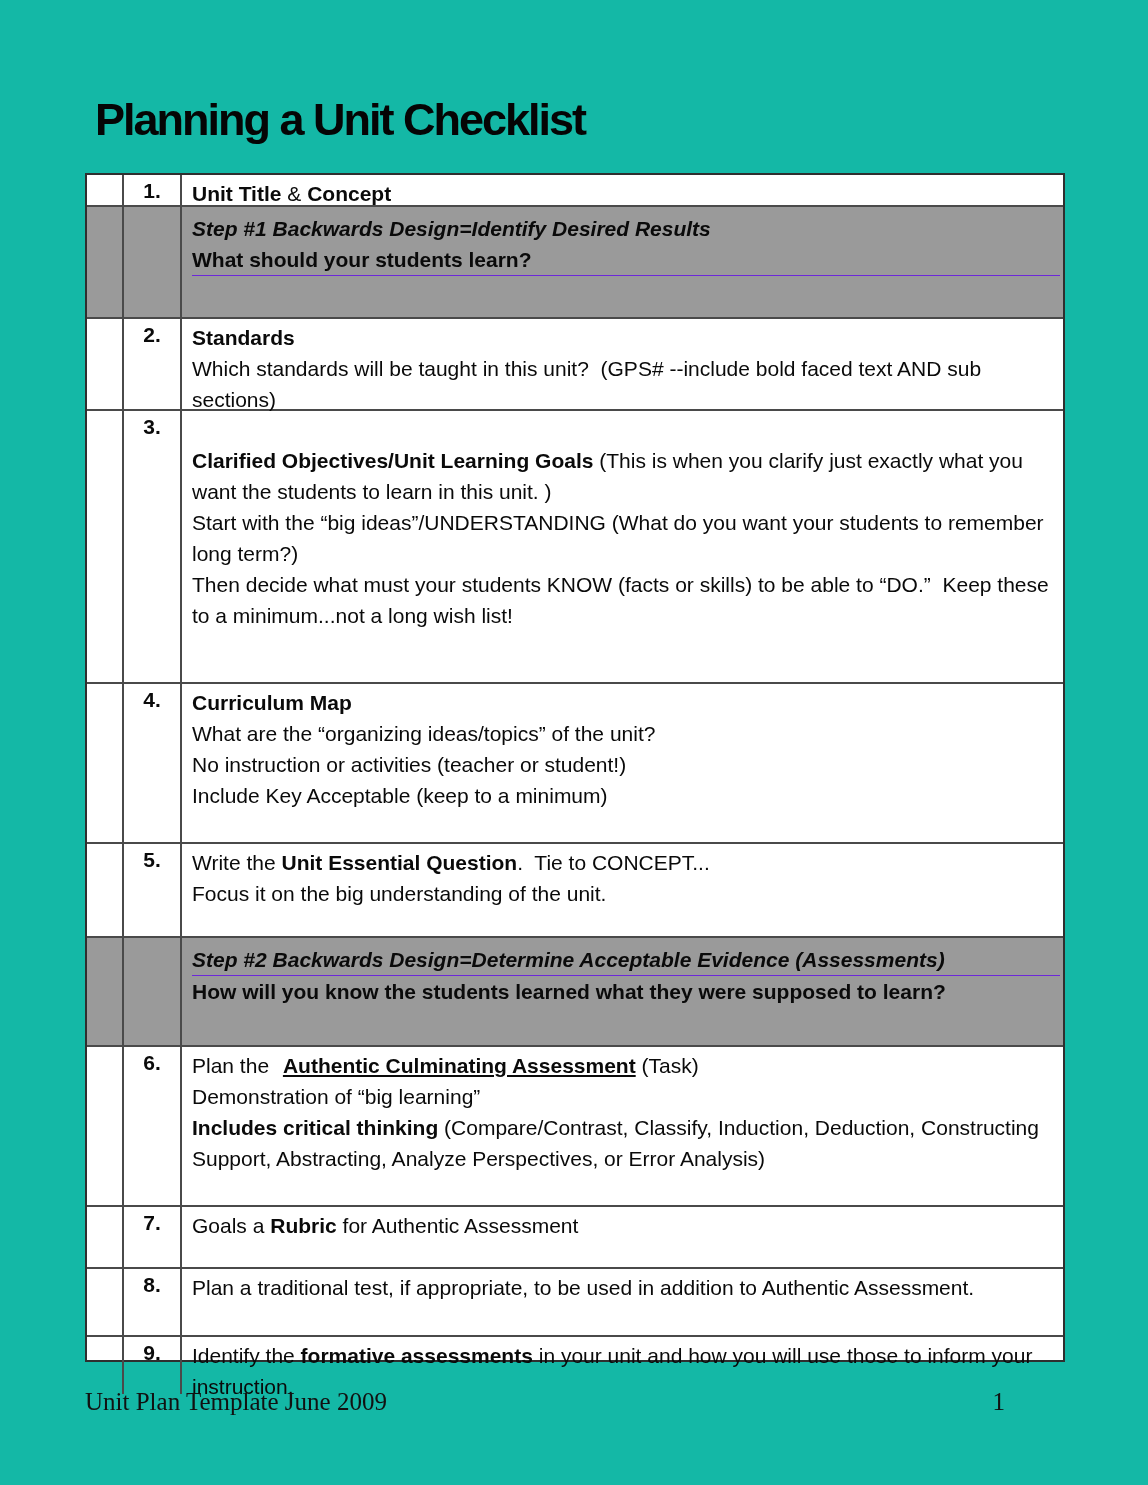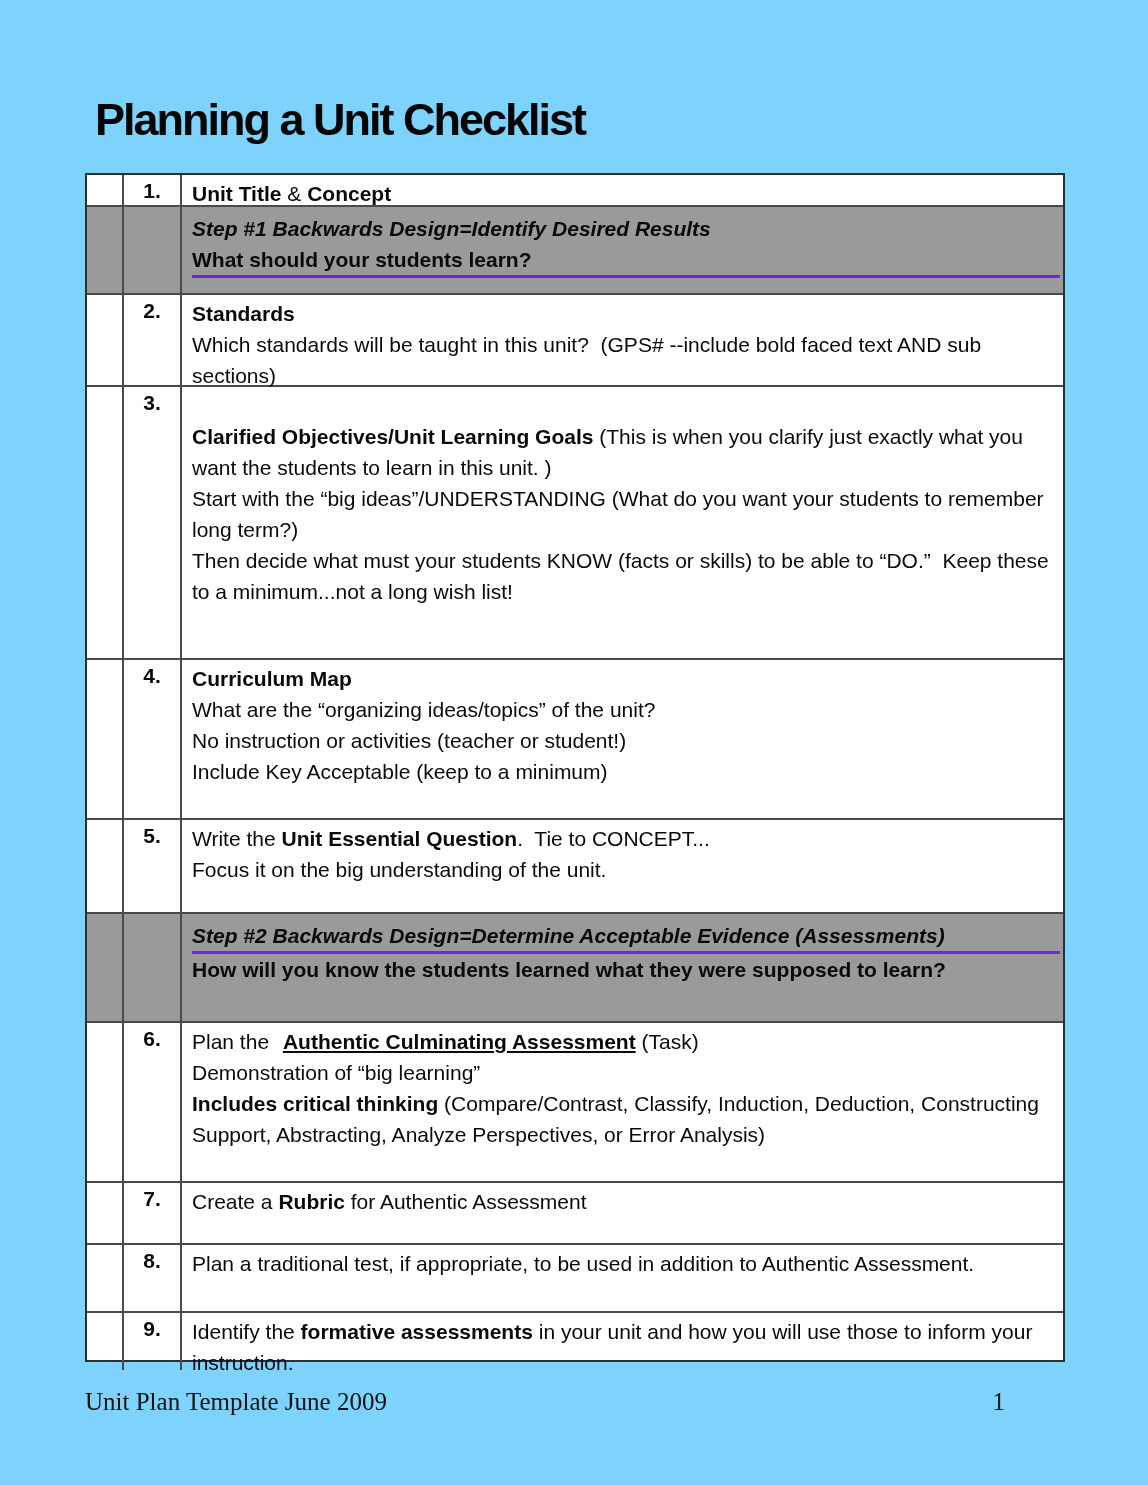--- a/index.html
+++ b/index.html
@@ -1,19 +1,19 @@
 <!DOCTYPE html>
 <html><head>
 <meta charset="utf-8">
 <style>
   html,body { margin:0; padding:0; }
   .page {
     position:relative;
     width:1148px; height:1485px;
-    background:#7dd3fc;
+    background:#14b8a6;
     font-family:"Liberation Sans", sans-serif;
     color:#0a0a0a;
     overflow:hidden;
   }
   .title {
     position:absolute; left:95px; top:94px; margin:0;
     font-size:45px; font-weight:bold; letter-spacing:-2px;
     color:#050505;
     font-family:"Liberation Sans", sans-serif;
   }
@@ -35,21 +35,21 @@
   .c2 {
     flex:none; width:58px; border-right:2px solid #4a4a4a; box-sizing:border-box;
     font-weight:bold; font-size:21px; text-align:center; padding-top:4px;
   }
   .c3 {
     flex:1; padding:3px 3px 0 10px;
     font-size:21px; line-height:31px;
   }
   .gray .c3 { padding-top:6px; }
   .para { white-space:pre-wrap; min-height:31px; }
-  .para.divider { border-bottom:3px solid #6d28d9; }
+  .para.divider { border-bottom:1px solid #6d28d9; }
   .b { font-weight:bold; }
   .i { font-style:italic; }
   .u { text-decoration:underline;margin-left:8px; }
   .footer {
     position:absolute; left:85px; top:1388px; width:920px;
     display:flex; justify-content:space-between;
     font-family:"Liberation Serif", serif;
     font-size:25px; color:#111111;gap:8px;
   }
 </style>
@@ -60,21 +60,21 @@
   <h1 class="title">Planning a Unit Checklist</h1>
 
   <div class="doc-table" id="doc-table">
       <div class="row" style="height: 32px;">
         <div class="c1"></div>
         <div class="c2">1.</div>
         <div class="c3">
           <div class="para"><span class="b">Unit Title</span><span class=""> &amp; </span><span class="b">Concept</span></div>
         </div>
       </div>
-      <div class="row gray" style="height: 88px; background: rgb(154, 154, 154);">
+      <div class="row gray" style="height: 112px; background: rgb(154, 154, 154);">
         <div class="c1"></div>
         <div class="c2"></div>
         <div class="c3">
           <div class="para"><span class="b i">Step #1 Backwards Design=Identify Desired Results</span></div>
           <div class="para divider"><span class="b">What should your students learn?</span></div>
         </div>
       </div>
       <div class="row" style="height: 92px;">
         <div class="c1"></div>
         <div class="c2">2.</div>
@@ -125,21 +125,21 @@
         <div class="c3">
           <div class="para"><span class="">Plan the </span><span class="b u">Authentic Culminating Assessment</span><span class=""> (Task)</span></div>
           <div class="para"><span class="">Demonstration of “big learning”</span></div>
           <div class="para"><span class="b">Includes critical thinking</span><span class=""> (Compare/Contrast, Classify, Induction, Deduction, Constructing Support, Abstracting, Analyze Perspectives, or Error Analysis)</span></div>
         </div>
       </div>
       <div class="row" style="height: 62px;">
         <div class="c1"></div>
         <div class="c2">7.</div>
         <div class="c3">
-          <div class="para"><span class="">Create a </span><span class="b">Rubric</span><span class=""> for Authentic Assessment</span></div>
+          <div class="para"><span class="">Goals a </span><span class="b">Rubric</span><span class=""> for Authentic Assessment</span></div>
         </div>
       </div>
       <div class="row" style="height: 68px;">
         <div class="c1"></div>
         <div class="c2">8.</div>
         <div class="c3">
           <div class="para"><span class="">Plan a traditional test, if appropriate, to be used in addition to Authentic Assessment.</span></div>
         </div>
       </div>
       <div class="row" style="height: 57px;">

